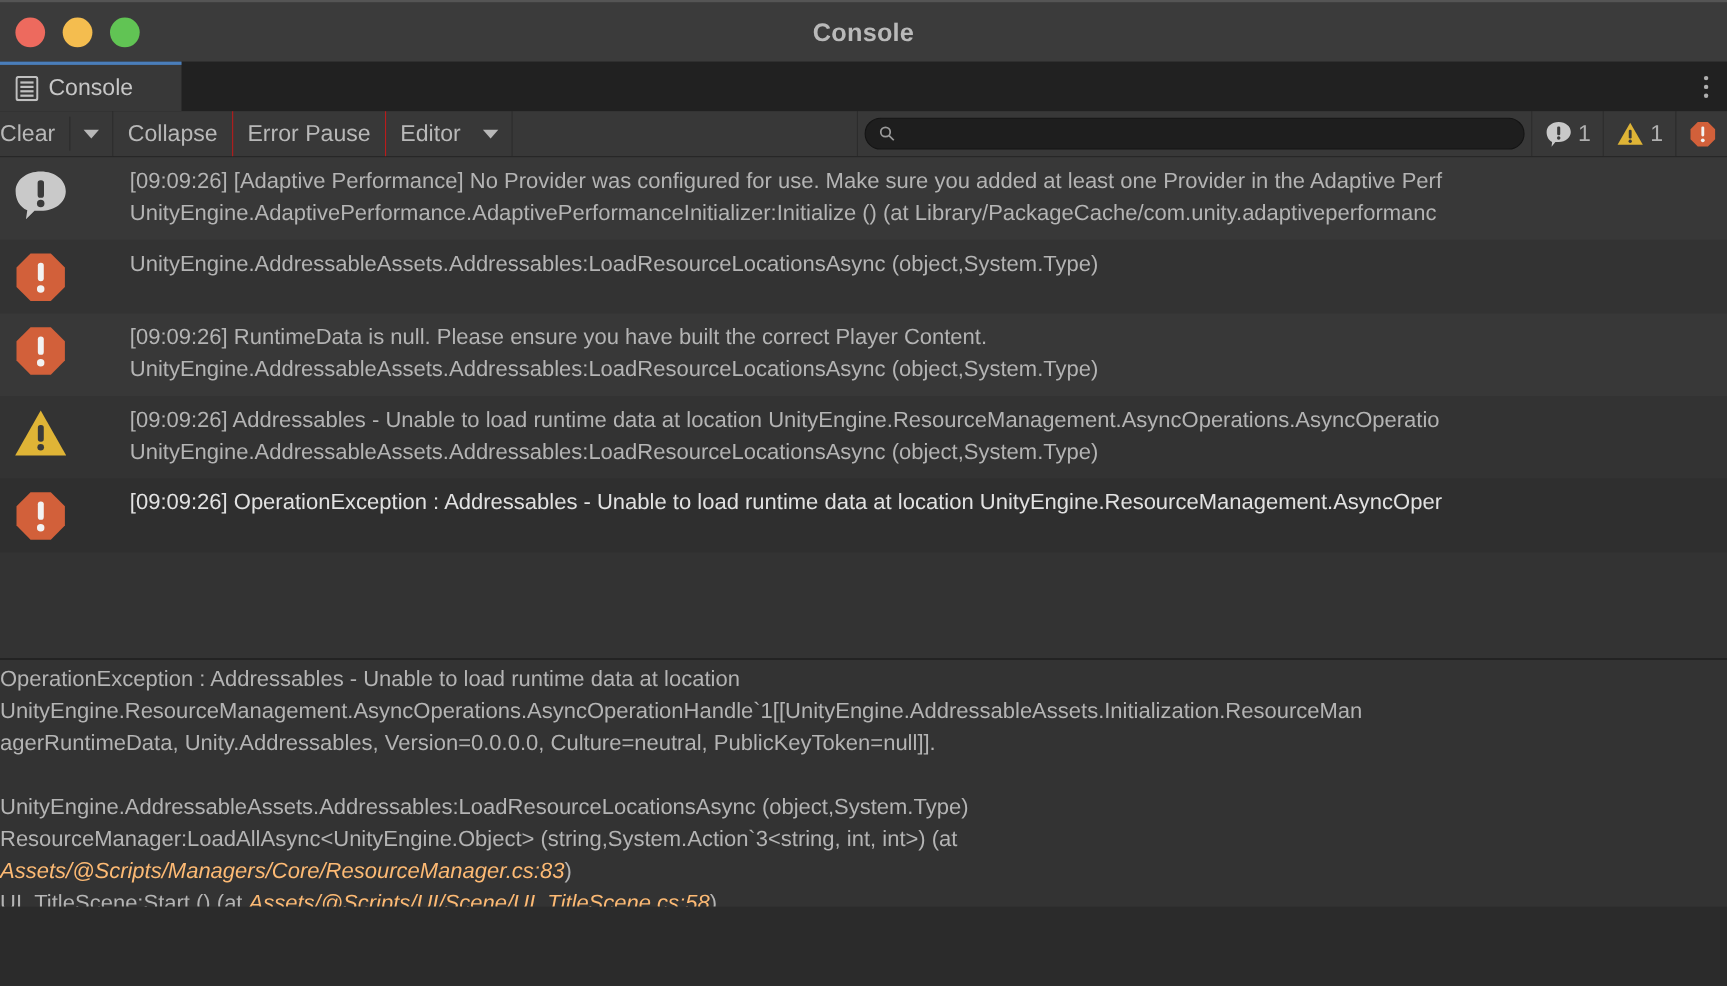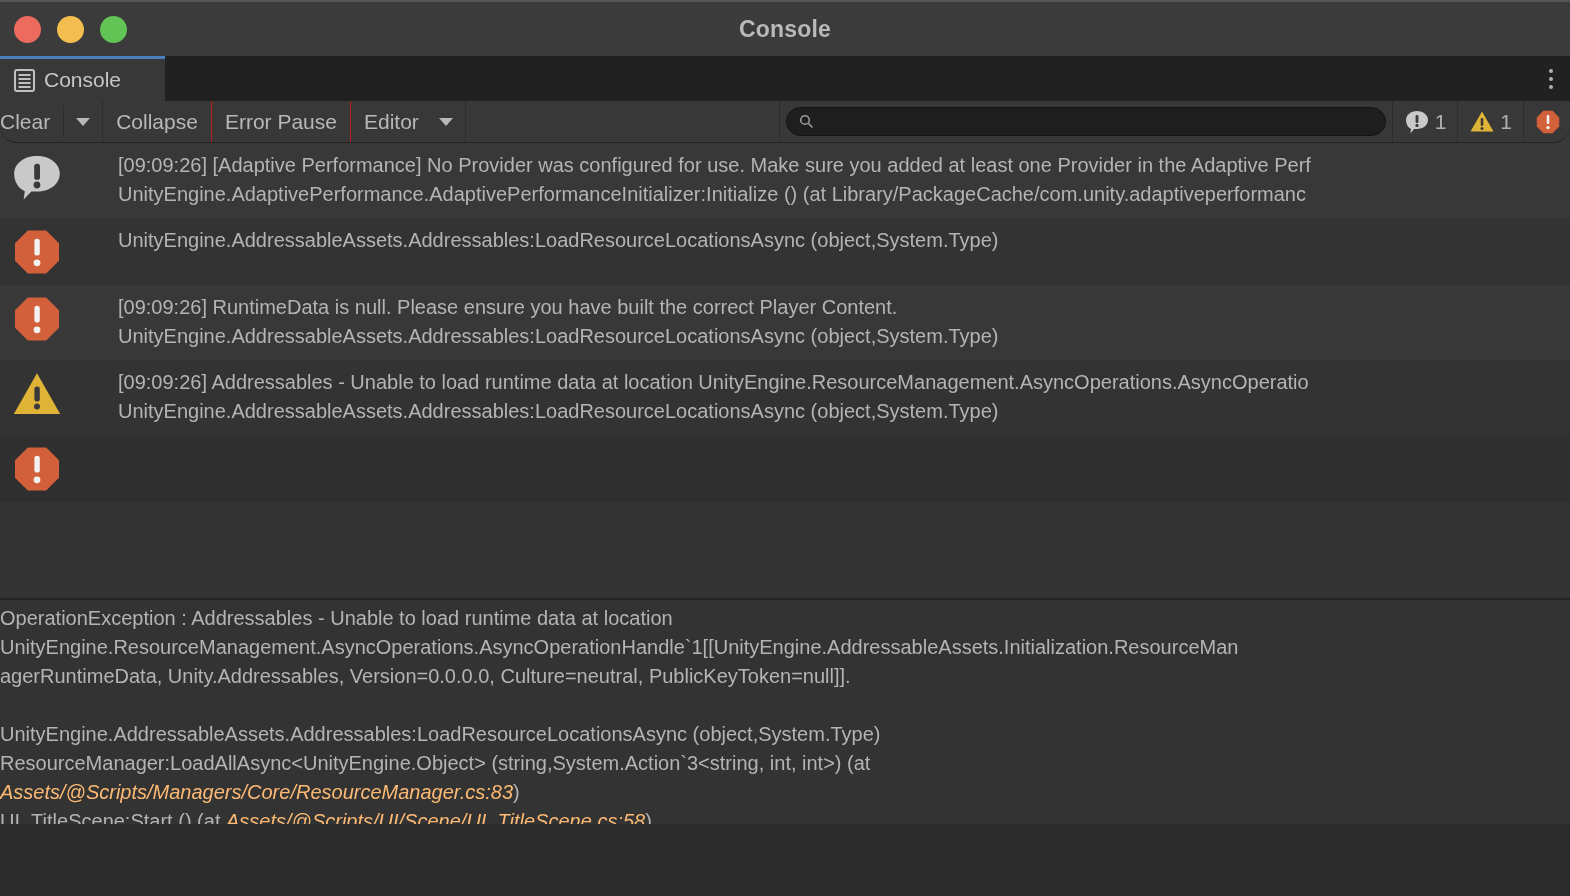--- a/index.html
+++ b/index.html
@@ -54,21 +54,20 @@
     display: flex; flex-direction: column; align-items: center; justify-content: center; gap: 4px;
   }
   .kebab i { width: 4px; height: 4px; border-radius: 50%; background: #b0b0b0; display: block; }
 
   
   .toolbar {
     height: 42px; flex: 0 0 42px;
     background: #383838;
     display: flex; align-items: stretch;
     border-bottom: 1px solid #242424;
-    border-radius: 17px;
   }
   .tb-btn {
     display: flex; align-items: center; justify-content: center;
     padding: 0 13px;
     font-size: 21px; color: #b8b8b8;
     border-right: 1px solid #b91c1c;
     white-space: nowrap;
   }
   .tb-btn.first { padding-left: 0; border-right: none; }
   .tb-sep { width: 1px; background: #2c2c2c; margin: 5px 0; }
@@ -290,20 +289,24 @@
     </div>
 
     <div class="logrow selected">
       <div class="ico">
         <svg width="52" height="48" viewBox="0 0 26 24">
           <path d="M8.4 1.2 L17.6 1.2 L24.0 7.6 L24.0 16.4 L17.6 22.8 L8.4 22.8 L2.0 16.4 L2.0 7.6 Z" fill="#d2603a"></path>
           <rect x="11.7" y="5.4" width="2.7" height="8.4" rx="1.3" fill="#f2f2f2"></rect>
           <circle cx="13" cy="17.4" r="1.7" fill="#f2f2f2"></circle>
         </svg>
       </div>
+      <div class="msg">
+        <div class="line">[09:09:26] OperationException : Addressables - Unable to load runtime data at location UnityEngine.ResourceManagement.AsyncOper</div>
+        <div class="line"></div>
+      </div>
     </div>
 
   </div>
 
   <div class="splitter"></div>
 
   <div class="detail">
     <div class="dline">OperationException : Addressables - Unable to load runtime data at location</div>
     <div class="dline">UnityEngine.ResourceManagement.AsyncOperations.AsyncOperationHandle`1[[UnityEngine.AddressableAssets.Initialization.ResourceMan</div>
     <div class="dline">agerRuntimeData, Unity.Addressables, Version=0.0.0.0, Culture=neutral, PublicKeyToken=null]].</div>

